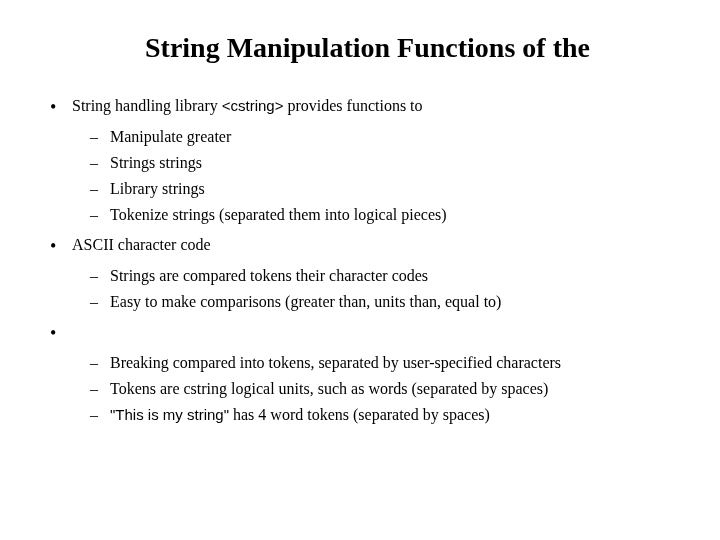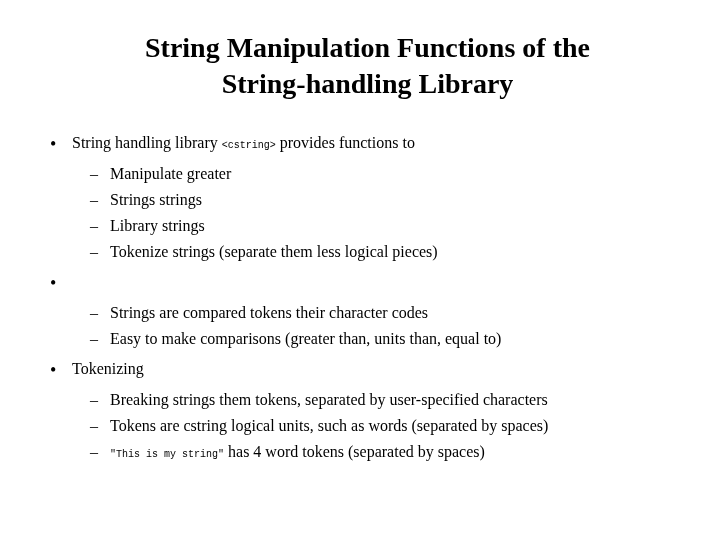--- a/index.html
+++ b/index.html
@@ -68,35 +68,34 @@
     .dash {
       min-width: 20px;
       font-size: 16px;
     }
 
     .sub-text {
       flex: 1;
     }
 
     code, .mono {
-      font-family: Liberation Mono, monospace;
-      font-size: 10px;
+      font-family: Liberation Sans, sans-serif;
+      font-size: 15px;
     }
 
     .section-gap {
       margin-top: 6px;
     }
   </style>
 </head>
 <body>
 
 <div class="slide">
   <div class="title">
     <span>String Manipulation Functions of the</span><br>
-    <span>String-handling Library</span>
   </div>
 
   <div class="content">
 
     <div class="bullet-item section-gap">
       <span class="bullet-symbol">•</span>
       <span class="bullet-text">
         String handling library <code>&lt;cstring&gt;</code> provides functions to
       </span>
     </div>
@@ -108,46 +107,46 @@
       <div class="sub-item">
         <span class="dash">–</span>
         <span class="sub-text">Strings strings</span>
       </div>
       <div class="sub-item">
         <span class="dash">–</span>
         <span class="sub-text">Library strings</span>
       </div>
       <div class="sub-item">
         <span class="dash">–</span>
-        <span class="sub-text">Tokenize strings (separate them less logical pieces)</span>
+        <span class="sub-text">Tokenize strings (separated them into logical pieces)</span>
       </div>
     </div>
 
     <div class="bullet-item section-gap">
       <span class="bullet-symbol">•</span>
+      <span class="bullet-text">ASCII character code</span>
     </div>
     <div class="sub-list">
       <div class="sub-item">
         <span class="dash">–</span>
         <span class="sub-text">Strings are compared tokens their character codes</span>
       </div>
       <div class="sub-item">
         <span class="dash">–</span>
         <span class="sub-text">Easy to make comparisons (greater than, units than, equal to)</span>
       </div>
     </div>
 
     <div class="bullet-item section-gap">
       <span class="bullet-symbol">•</span>
-      <span class="bullet-text">Tokenizing</span>
     </div>
     <div class="sub-list">
       <div class="sub-item">
         <span class="dash">–</span>
-        <span class="sub-text">Breaking strings them tokens, separated by user-specified characters</span>
+        <span class="sub-text">Breaking compared into tokens, separated by user-specified characters</span>
       </div>
       <div class="sub-item">
         <span class="dash">–</span>
         <span class="sub-text">Tokens are cstring logical units, such as words (separated by spaces)</span>
       </div>
       <div class="sub-item">
         <span class="dash">–</span>
         <span class="sub-text">
           <code>"This is my string"</code><span> has 4 word tokens (separated by spaces)</span>
         </span>

